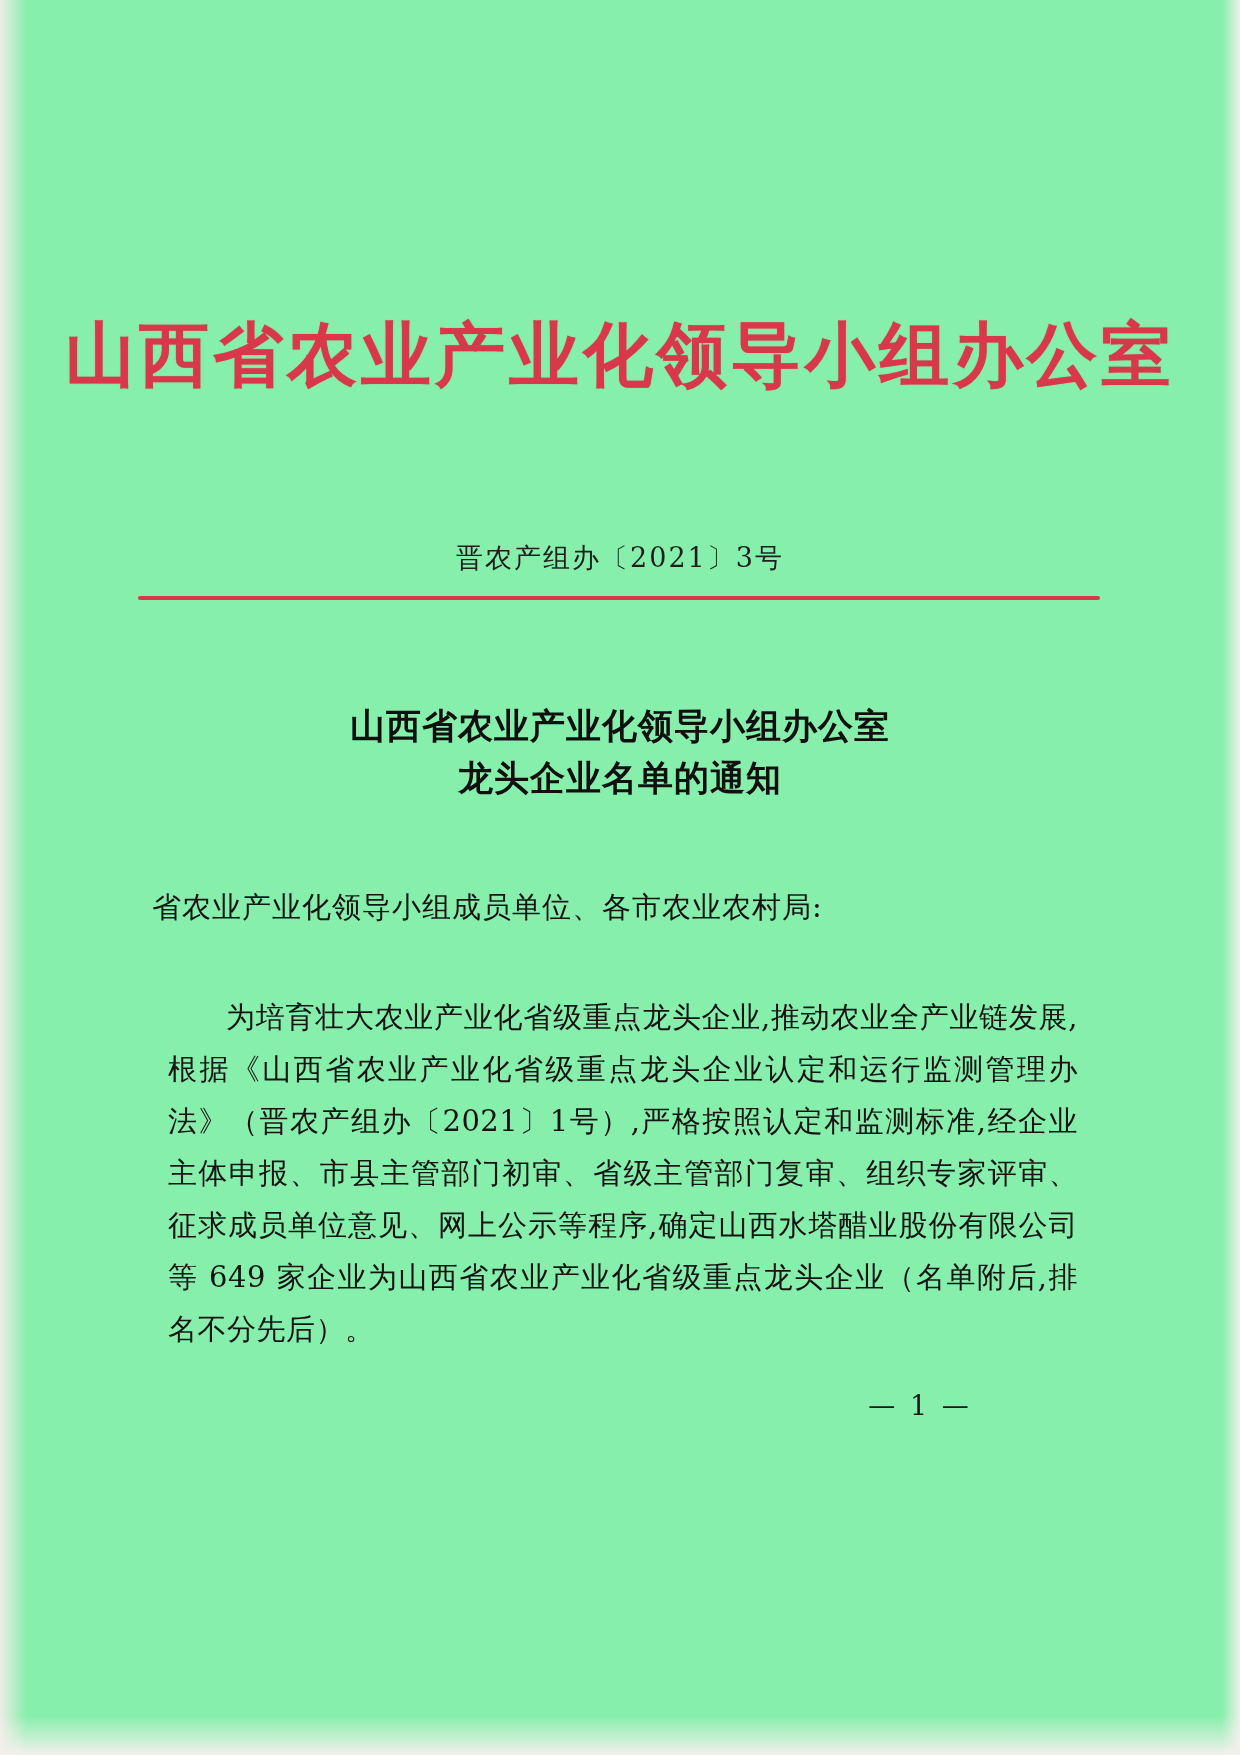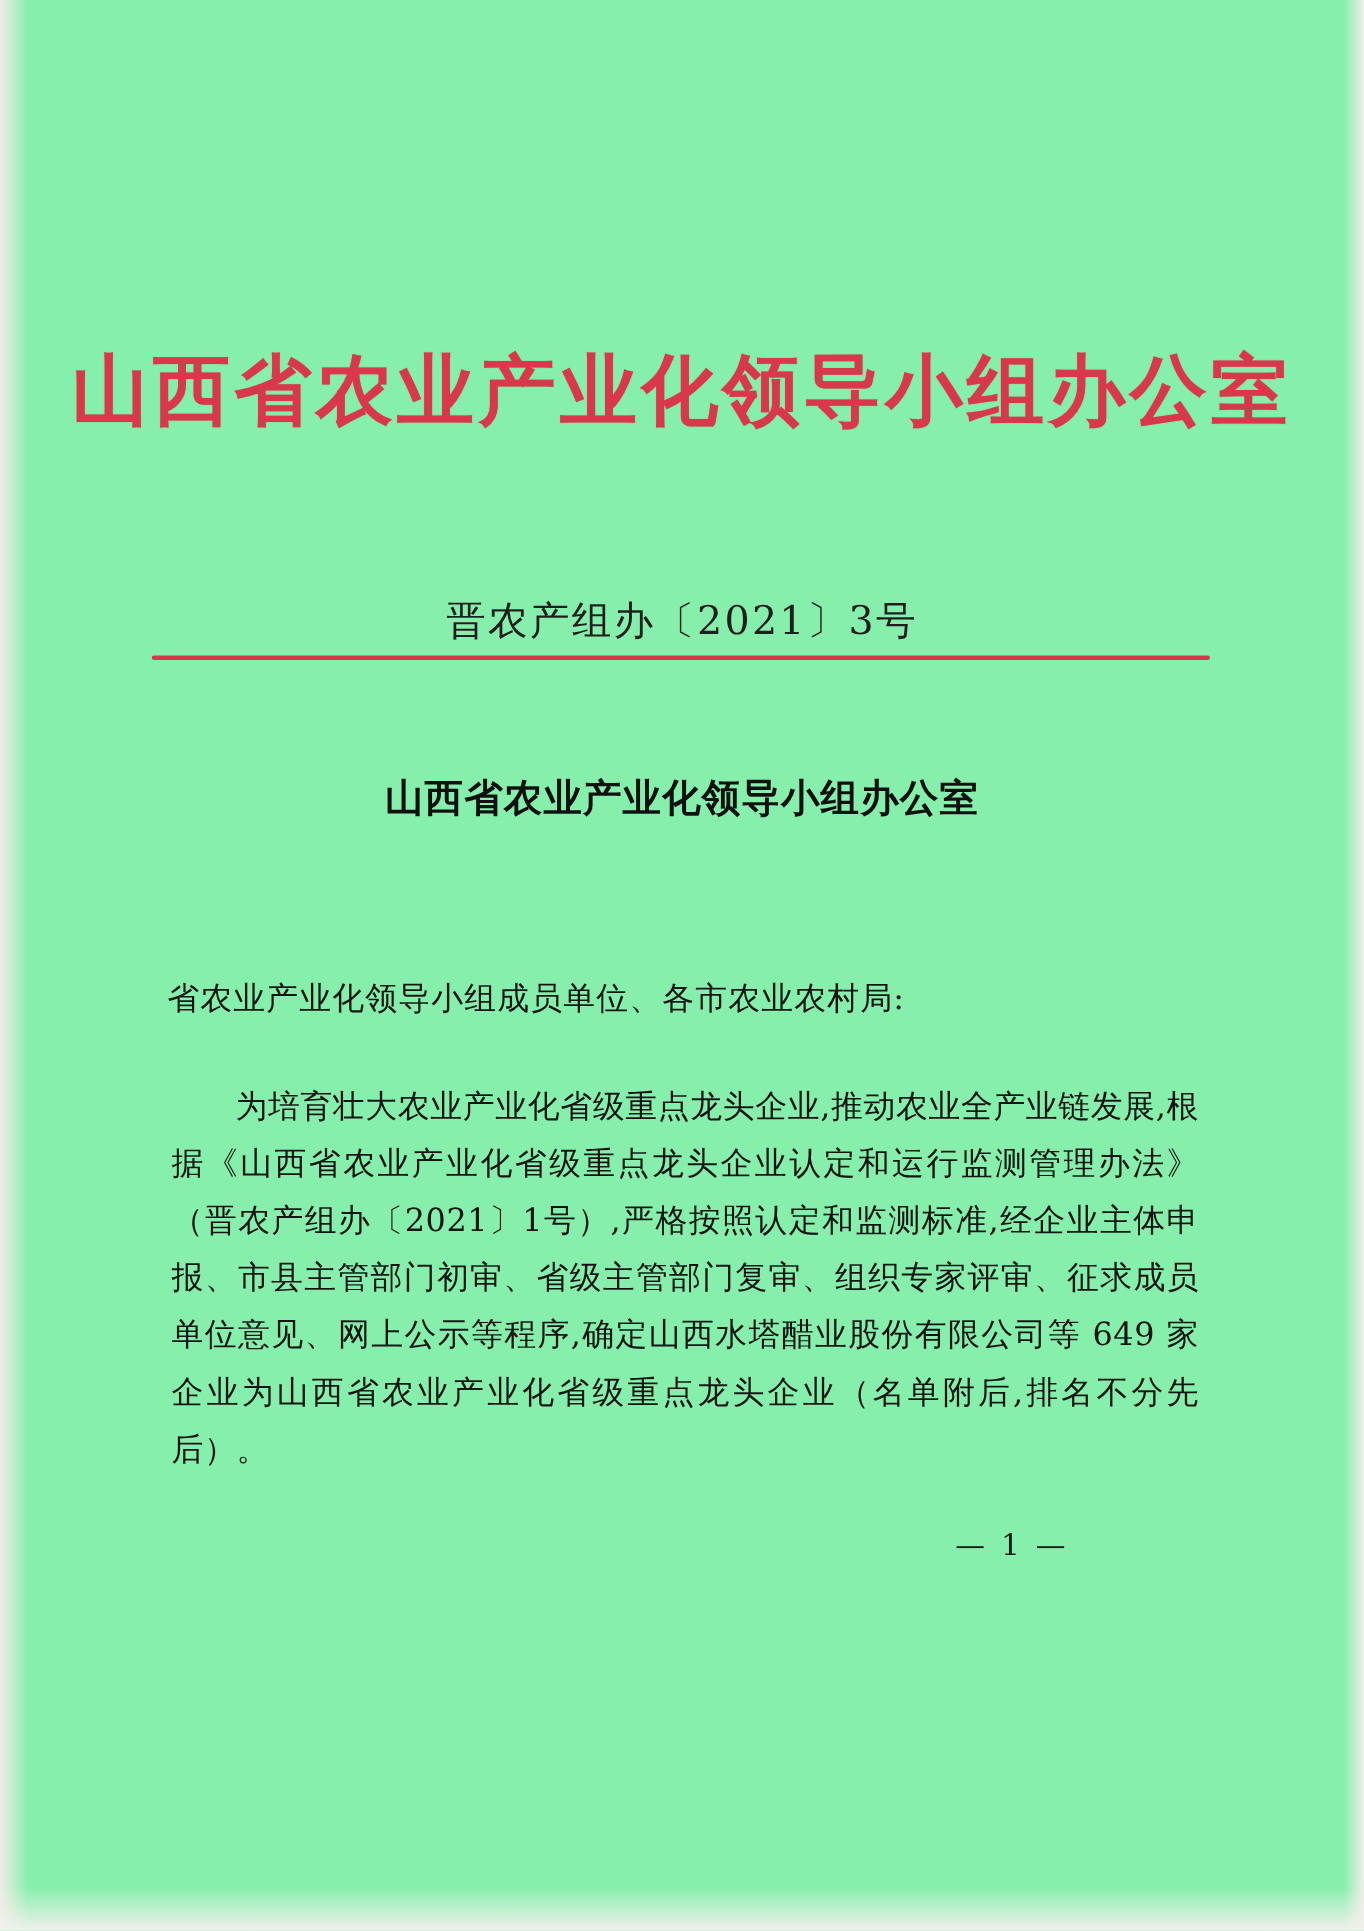--- a/index.html
+++ b/index.html
@@ -53,21 +53,21 @@
     white-space: nowrap;
     text-shadow: 0 0 1px rgba(216,56,74,0.5);
   }
 
   .doc-number {
     position: absolute;
     top: 540px;
     left: 0;
     width: 1240px;
     text-align: center;
-    font-size: 36px;
+    font-size: 27px;
     color: #1e1e1e;
     letter-spacing: 2px;
     font-family: "DejaVu Serif", "Liberation Serif", serif;
   }
 
   .red-rule {
     position: absolute;
     top: 596px;
     left: 138px;
     width: 962px;
@@ -105,21 +105,21 @@
     top: 975px;
     left: 152px;
     width: 942px;
     font-size: 29px;
     line-height: 52px;
     color: #141414;
     letter-spacing: 0.5px;
     text-align: justify;
   }
   .body-text p {
-    margin: 4px;
+    margin: 16px;
     text-indent: 2em;
   }
 
   .page-number {
     position: absolute;
     top: 1390px;
     left: 0;
     width: 1240px;
     text-align: center;
     font-size: 27px;
@@ -139,20 +139,21 @@
   <div class="scan-edge-bottom"></div>
 
   <div class="masthead">山西省农业产业化领导小组办公室</div>
 
   <div class="doc-number">晋农产组办〔2021〕3号</div>
 
   <div class="red-rule"></div>
 
   <div class="title-block">
     <div>山西省农业产业化领导小组办公室</div>
+    <div>龙头企业名单的通知</div>
   </div>
 
   <div class="salutation">省农业产业化领导小组成员单位、各市农业农村局:</div>
 
   <div class="body-text">
     <p>为培育壮大农业产业化省级重点龙头企业,推动农业全产业链发展,根据《山西省农业产业化省级重点龙头企业认定和运行监测管理办法》（晋农产组办〔2021〕1号）,严格按照认定和监测标准,经企业主体申报、市县主管部门初审、省级主管部门复审、组织专家评审、征求成员单位意见、网上公示等程序,确定山西水塔醋业股份有限公司等 649 家企业为山西省农业产业化省级重点龙头企业（名单附后,排名不分先后）。</p>
   </div>
 
   <div class="page-number">— 1 —</div>
 

